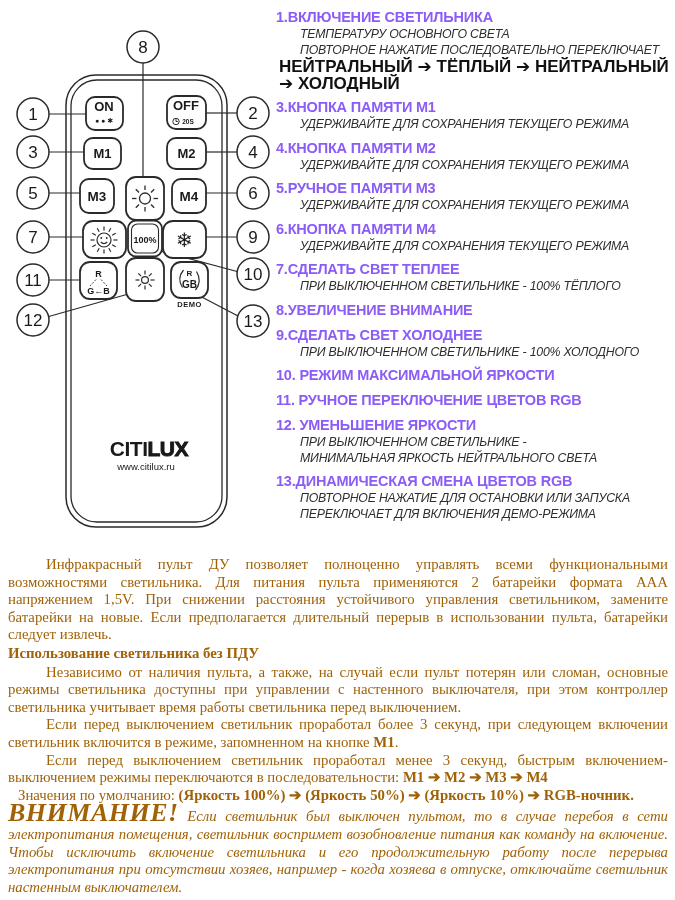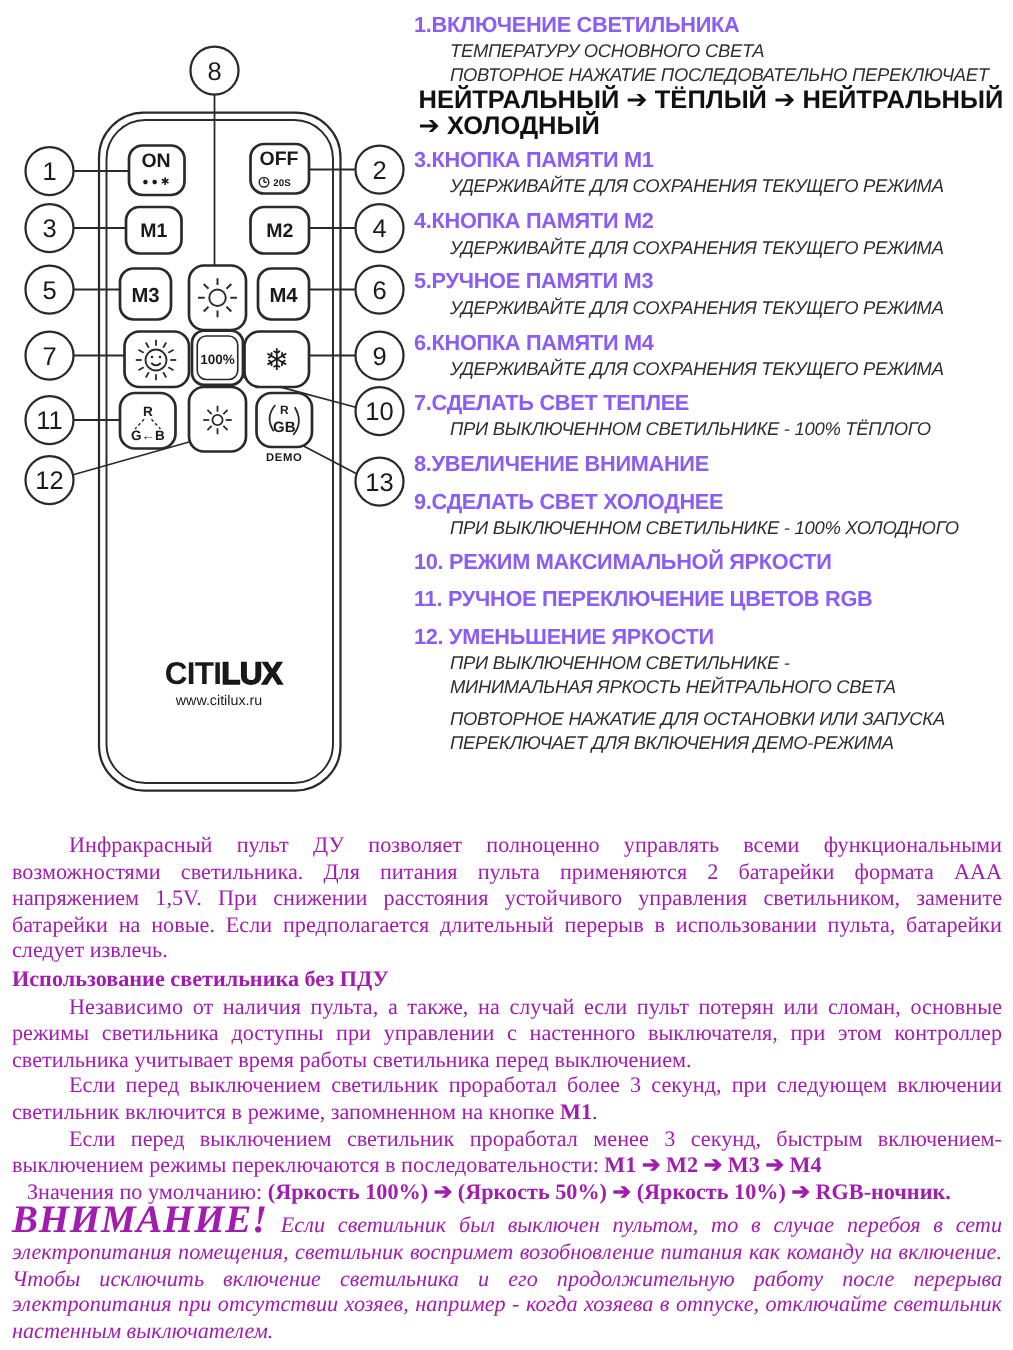--- a/index.html
+++ b/index.html
@@ -3,21 +3,21 @@
 <meta charset="utf-8">
 <style>
   html,body{margin:0;padding:0;width:675px;height:900px;background:#ffffff;overflow:hidden;}
   body{font-family:"Liberation Sans","DejaVu Sans",sans-serif;color:#1a1a1a;position:relative;}
   .figure{position:absolute;left:0;top:28px;width:270px;height:532px;}
   .instructions{position:absolute;left:276px;top:8px;width:394px;}
   .inst-item{margin-bottom:6px;}
   .inst-head{font-weight:bold;font-size:14.5px;line-height:19px;letter-spacing:-0.2px;color:#8b5cf6;}
   .inst-note{font-style:italic;font-size:12.3px;line-height:15.5px;margin-left:24px;color:#2e2e2e;letter-spacing:-0.2px;}
   .inst-seq{font-weight:bold;font-size:17px;line-height:17px;margin-left:3px;color:#111;}
-  .bodytext{position:absolute;left:8px;top:556px;width:660px;font-family:"Liberation Serif","DejaVu Serif",serif;font-size:14.8px;line-height:17.6px;text-align:justify;color:#a21caf;}
+  .bodytext{position:absolute;left:8px;top:556px;width:660px;font-family:"Liberation Serif","DejaVu Serif",serif;font-size:14.8px;line-height:17.6px;text-align:justify;color:#a16207;}
   .bodytext p{margin:0;text-indent:38px;}
   .bodytext p.small-indent{text-indent:10px;}
   .bodytext p.no-indent{text-indent:0;font-style:italic;}
   .center-head{text-align:left;font-weight:bold;margin:1px 0;}
   .b{font-weight:bold;}
   .warn-word{font-size:26px;font-weight:bold;letter-spacing:0.5px;}
   svg text{font-family:"Liberation Sans","DejaVu Sans",sans-serif;fill:#1a1a1a;}
 </style>
 </head>
 <body>
@@ -256,20 +256,21 @@
     </div>
     <div class="inst-item">
       <div class="inst-head"><span>11. </span><span>РУЧНОЕ ПЕРЕКЛЮЧЕНИЕ ЦВЕТОВ RGB</span></div>
     </div>
     <div class="inst-item">
       <div class="inst-head"><span>12. </span><span>УМЕНЬШЕНИЕ ЯРКОСТИ</span></div>
       <div class="inst-note">ПРИ ВЫКЛЮЧЕННОМ СВЕТИЛЬНИКЕ -</div>
       <div class="inst-note">МИНИМАЛЬНАЯ ЯРКОСТЬ НЕЙТРАЛЬНОГО СВЕТА</div>
     </div>
     <div class="inst-item">
+      <div class="inst-head"><span>13.</span><span>ДИНАМИЧЕСКАЯ СМЕНА ЦВЕТОВ RGB</span></div>
       <div class="inst-note">ПОВТОРНОЕ НАЖАТИЕ ДЛЯ ОСТАНОВКИ ИЛИ ЗАПУСКА</div>
       <div class="inst-note">ПЕРЕКЛЮЧАЕТ ДЛЯ ВКЛЮЧЕНИЯ ДЕМО-РЕЖИМА</div>
     </div>
   </div>
 
 <div class="bodytext">
     <p><span>Инфракрасный пульт ДУ позволяет полноценно управлять всеми функциональными возможностями светильника. Для питания пульта применяются 2 батарейки формата ААА напряжением 1,5V. При снижении расстояния устойчивого управления светильником, замените батарейки на новые. Если предполагается длительный перерыв в использовании пульта, батарейки следует извлечь.</span></p>
     <div class="center-head">Использование светильника без ПДУ</div>
     <p><span>Независимо от наличия пульта, а также, на случай если пульт потерян или сломан, основные режимы светильника доступны при управлении с настенного выключателя, при этом контроллер светильника учитывает время работы светильника перед выключением.</span></p>
     <p><span>Если перед выключением светильник проработал более 3 секунд, при следующем включении светильник включится в режиме, запомненном на кнопке </span><span class="b">М1</span><span>.</span></p>

